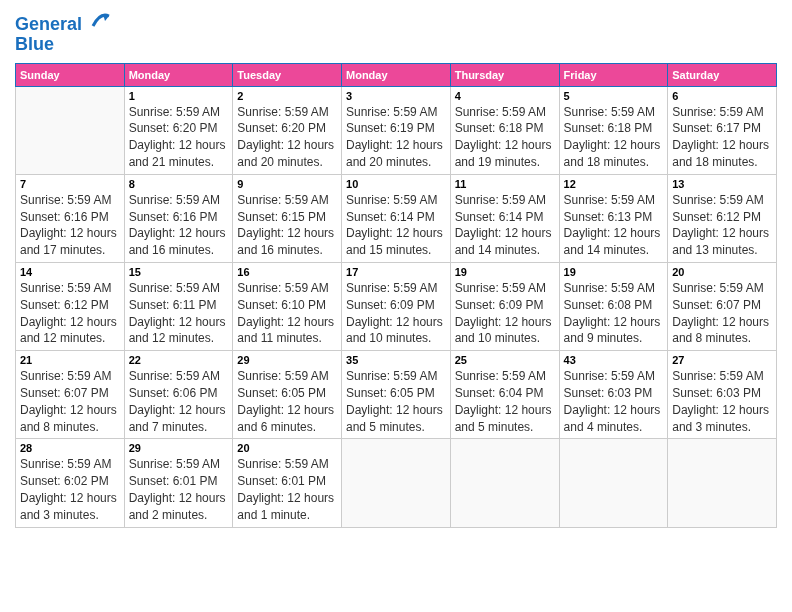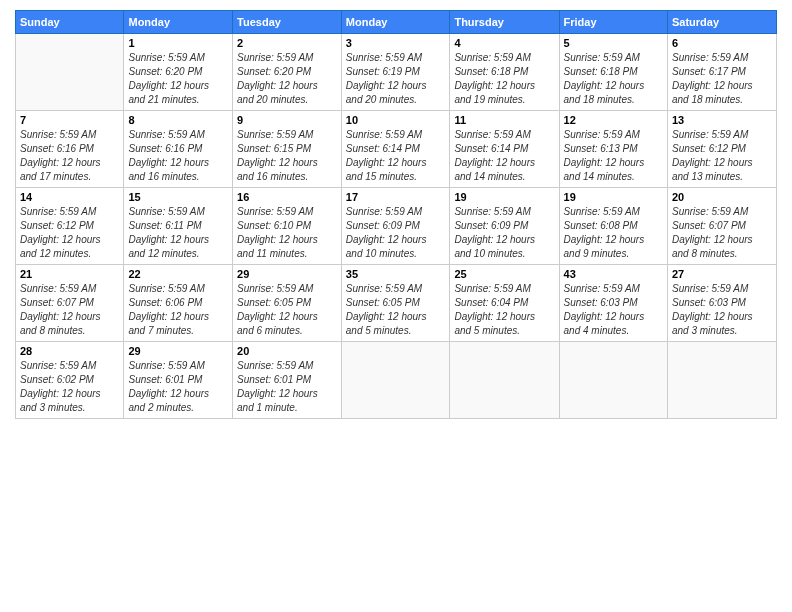--- a/index.html
+++ b/index.html
@@ -52,21 +52,21 @@
     .subtitle {
       font-size: 16px;
       color: #555;
     }
     table {
       width: 100%;
       border-collapse: collapse;
       font-size: 9.5px;
     }
     thead tr th {
-      background-color: #3b82f6;
+      background-color: #ec4899;
       color: #fff;
       padding: 5px 4px;
       text-align: left;
       font-size: 11px;
       font-weight: bold;
       border: 1px solid #1a6fbe;
     }
     tbody tr td {
       border: 1px solid #ccc;
       padding: 3px 4px;
@@ -77,30 +77,47 @@
     tbody tr td.empty {
       background: #f9f9f9;
     }
     .day-number {
       font-weight: bold;
       font-size: 11px;
       margin-bottom: 2px;
       display: block;
     }
     .day-info {
-      font-size: 10px;
+      font-size: 12px;
       color: #333;
       line-height: 1.4;
-      font-style: italic;
     }
   </style>
 </head>
 <body>
 
 <div class="container">
+  <div class="header-section">
+    <div class="logo">
+      <div>
+        <div class="logo-text">
+          <span>General</span>
+          <svg class="logo-icon" viewBox="0 0 22 22">
+            <path d="M4 18 Q11 4 20 8" stroke="#1a6fbe" stroke-width="3" fill="none"></path>
+            <path d="M14 6 L20 8 L16 13" fill="#1a6fbe"></path>
+          </svg>
+        </div>
+        <div class="logo-text" style="color:#1a6fbe;">Blue</div>
+      </div>
+    </div>
+    <div class="title-section">
+      <div class="month-title"></div>
+      <div class="subtitle"></div>
+    </div>
+  </div>
 
   <table>
     <thead>
       <tr>
       <th>Sunday</th>
           <th>Monday</th>
           <th>Tuesday</th>
           <th>Monday</th>
           <th>Thursday</th>
           <th>Friday</th>

